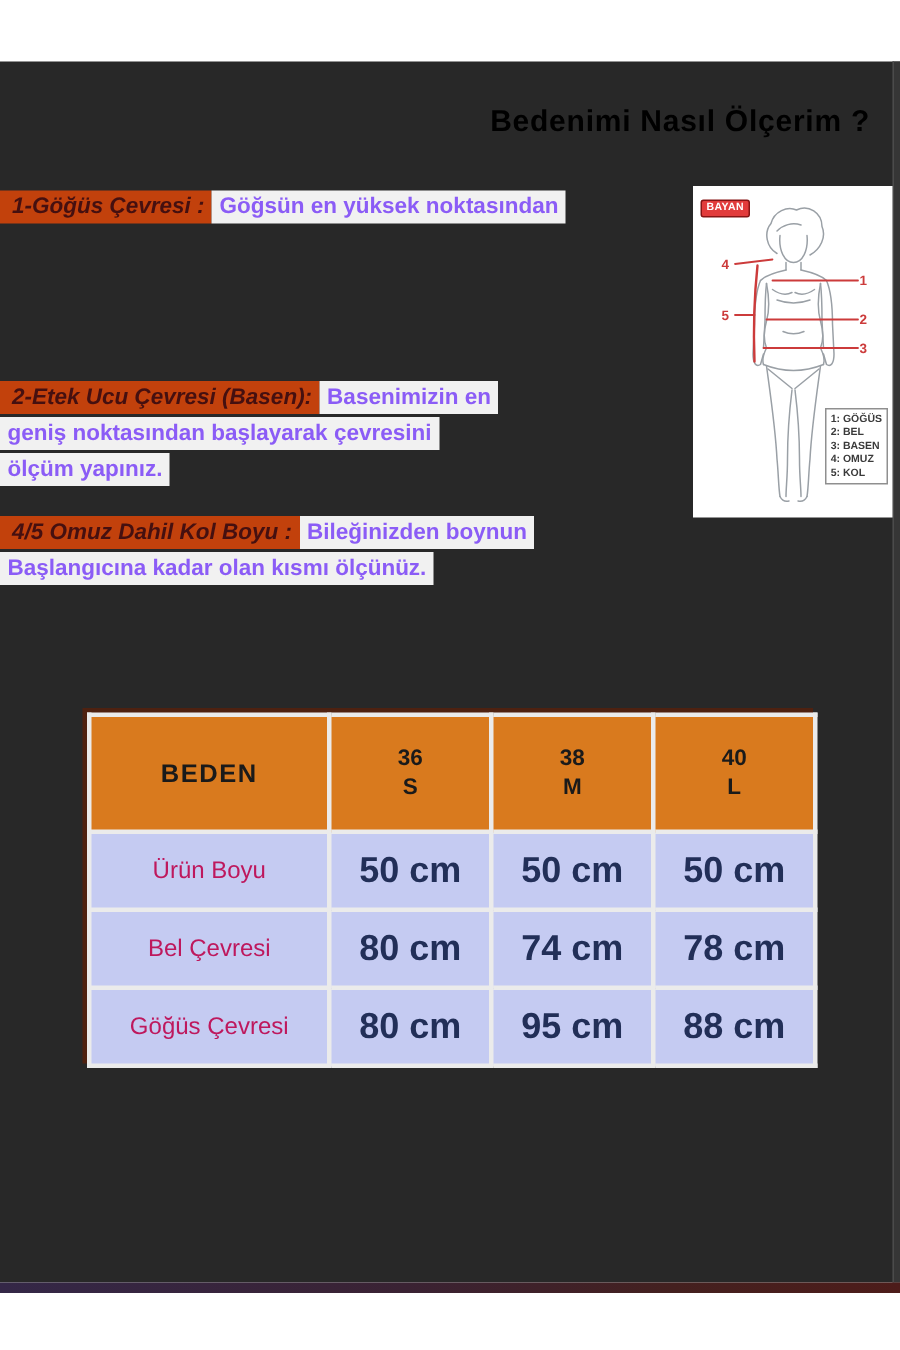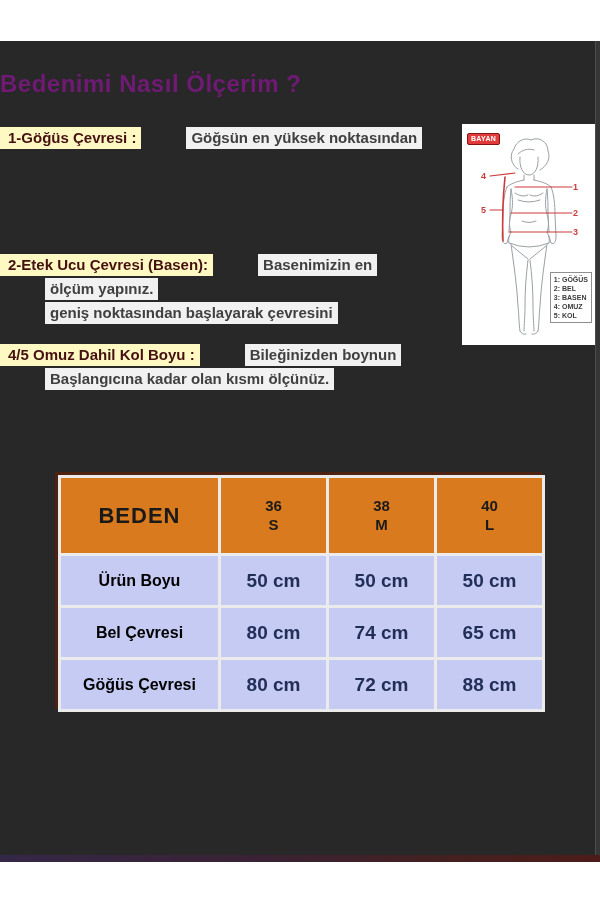--- a/index.html
+++ b/index.html
@@ -15,31 +15,31 @@
   }
   .right-strip {
     position:absolute; right:0; top:41px; width:5px; height:814px;
     background:#363636; border-left:1px solid #4b4b4b;
   }
   .bottom-strip {
     position:absolute; left:0; top:855px; width:600px; height:7px;
     background:linear-gradient(90deg,#342747 0%, #3a2233 45%, #44201f 75%, #4d1c1a 100%);
   }
   .page-title {
-    position:absolute; left:0; top:70px; width:580px; text-align:left;
-    color:#701a75; font-size:24px; font-weight:bold; letter-spacing:0.5px;
+    position:absolute; left:0; top:70px; width:580px; text-align:right;
+    color:#000000; font-size:20px; font-weight:bold; letter-spacing:0.5px;
   }
   .section { position:absolute; left:0; }
   .section .line { margin-bottom:2px; white-space:nowrap; font-size:0; }
   .hl {
     display:inline-block; font-size:15px; font-weight:bold;
     line-height:18px; padding:2px 5px; vertical-align:top;
   }
-  .hl.red   { background:#fef9c3; color:#451010; padding-left:8px; }
-  .hl.white { background:#f1f1f1; color:#404040;margin-left:45px; }
+  .hl.red   { background:#c2410c; color:#451010; padding-left:8px;font-style:italic; }
+  .hl.white { background:#f1f1f1; color:#8b5cf6; }
   .sec1 { top:127px; } .sec2 { top:192px; } .sec3 { top:254px; } .sec4 { top:344px; }
 
   
   .figure-card {
     position:absolute; left:462px; top:124px; width:133px; height:221px;
     background:#ffffff;
   }
   .bayan-badge {
     position:absolute; left:5px; top:9px;
     background:#e23b3b; border:1px solid #871414; border-radius:2px;
@@ -57,50 +57,50 @@
   
   .size-table {
     position:absolute; left:58px; top:475px; width:484px;
     border-collapse:collapse; table-layout:fixed;
     box-shadow:-3px -3px 0 0 #4e2110;
   }
   .size-table th, .size-table td {
     border:3px solid #ebebeb; text-align:center; vertical-align:middle; padding:0;
   }
   .size-table thead th { background:#d97a1e; color:#1a1a1a; height:78px; }
-  .corner-cell { width:160px; font-size:22px; font-weight:bold; letter-spacing:1px; }
+  .corner-cell { width:160px; font-size:17px; font-weight:bold; letter-spacing:1px; }
   .size-col { width:108px; }
   .size-num, .size-letter { font-size:15px; font-weight:bold; line-height:1.25; }
   .size-table tbody th {
-    background:#c5cbf2; color:#000000; font-size:16px; font-weight:bold; height:52px;
+    background:#c5cbf2; color:#be185d; font-size:16px; font-weight:normal; height:52px;
   }
   .size-table tbody td {
-    background:#c5cbf2; color:#222f58; font-size:19px; font-weight:bold; height:52px;
+    background:#c5cbf2; color:#222f58; font-size:24px; font-weight:bold; height:52px;
   }
 </style>
 </head>
 <body>
 
 <div class="dark-panel"></div>
 <div class="right-strip"></div>
 <div class="bottom-strip"></div>
 
 <div class="page-title">Bedenimi Nasıl Ölçerim ?</div>
 
 <div class="section sec1">
   <div class="line"><span class="hl red">1-Göğüs Çevresi :</span><span class="hl white">Göğsün en yüksek noktasından</span></div>
 </div>
 
 <div class="section sec2">
 </div>
 
 <div class="section sec3">
   <div class="line"><span class="hl red">2-Etek Ucu Çevresi (Basen):</span><span class="hl white">Basenimizin en</span></div>
+  <div class="line"><span class="hl white">geniş noktasından başlayarak çevresini</span></div>
   <div class="line"><span class="hl white">ölçüm yapınız.</span></div>
-  <div class="line"><span class="hl white">geniş noktasından başlayarak çevresini</span></div>
 </div>
 
 <div class="section sec4">
   <div class="line"><span class="hl red">4/5 Omuz Dahil Kol Boyu :</span><span class="hl white">Bileğinizden boynun</span></div>
   <div class="line"><span class="hl white">Başlangıcına kadar olan kısmı ölçünüz.</span></div>
 </div>
 
 <div class="figure-card">
   <svg class="figure-svg" viewBox="0 0 133 221">
     <g fill="none" stroke="#9aa0a6" stroke-width="1" stroke-linecap="round">
@@ -187,22 +187,22 @@
     <tr>
       <th>Ürün Boyu</th>
       <td>50 cm</td>
       <td>50 cm</td>
       <td>50 cm</td>
     </tr>
     <tr>
       <th>Bel Çevresi</th>
       <td>80 cm</td>
       <td>74 cm</td>
-      <td>65 cm</td>
+      <td>78 cm</td>
     </tr>
     <tr>
       <th>Göğüs Çevresi</th>
       <td>80 cm</td>
-      <td>72 cm</td>
+      <td>95 cm</td>
       <td>88 cm</td>
     </tr>
   </tbody>
 </table>
 
 </body></html>

